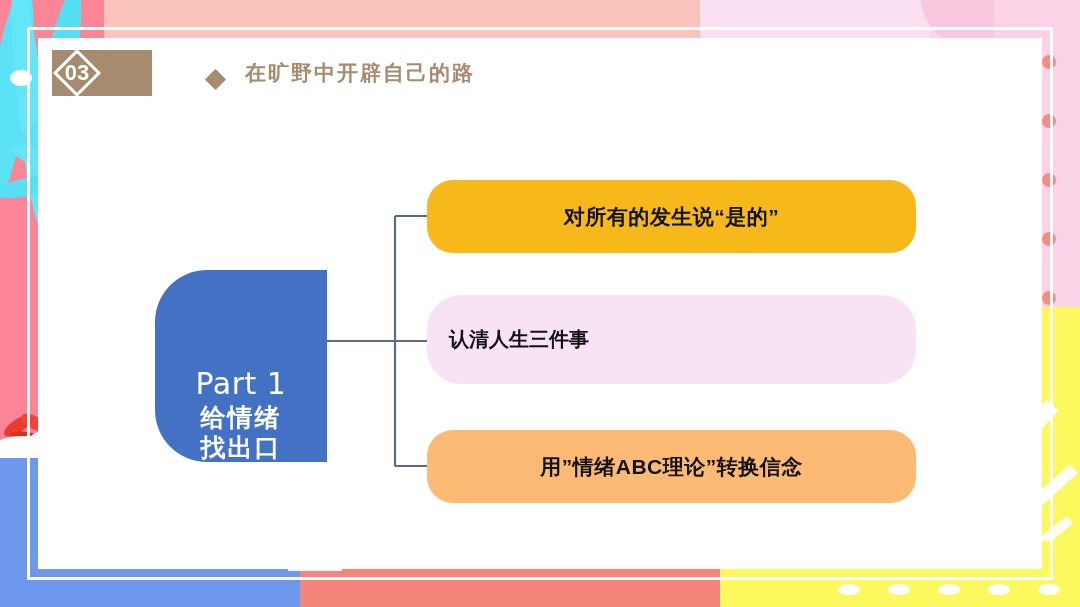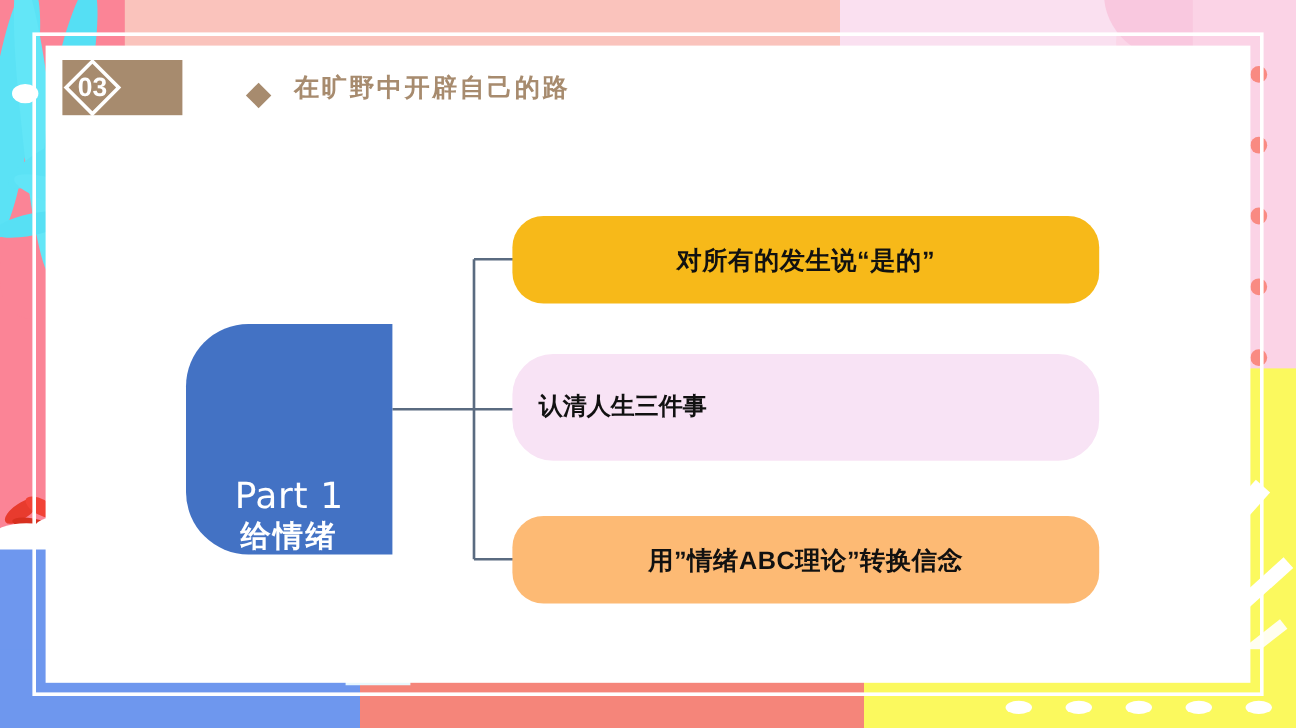--- a/index.html
+++ b/index.html
@@ -341,20 +341,21 @@
         <line x1="395" y1="341" x2="429" y2="341"></line>
         <line x1="395" y1="466" x2="429" y2="466"></line>
       </g>
     </svg>
   </div>
 
   <div class="part-box">
     <div class="part-label">Part 1</div>
     <div class="part-cn">
       <div>给情绪</div>
+      <div>找出口</div>
     </div>
   </div>
 
   <div class="node node-1">
     <span class="node-text">对所有的发生说“是的”</span>
   </div>
 
   <div class="node node-2">
     <div class="node-text-multi">
       <div>认清人生三件事</div>

